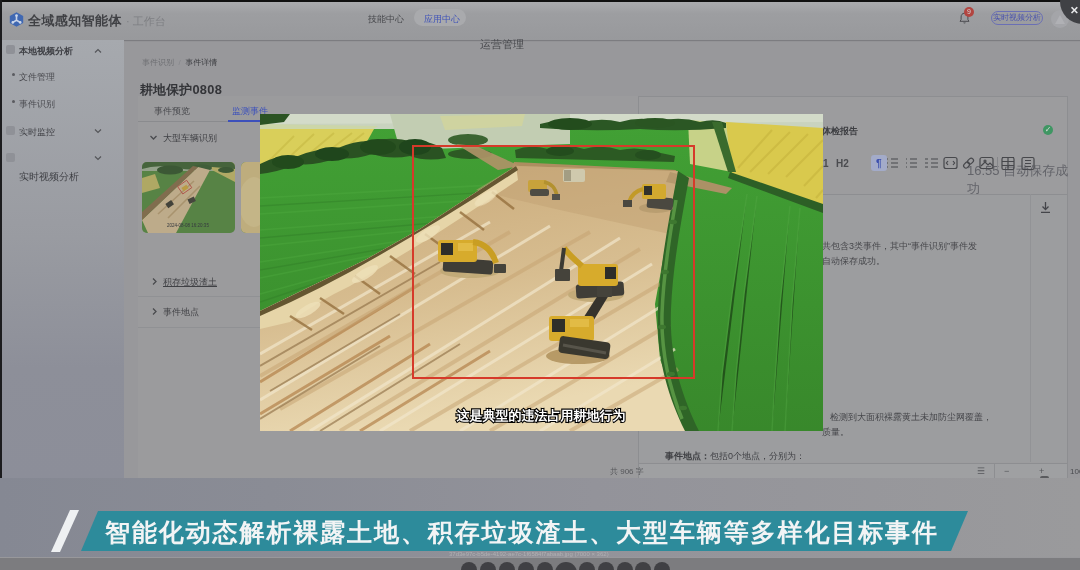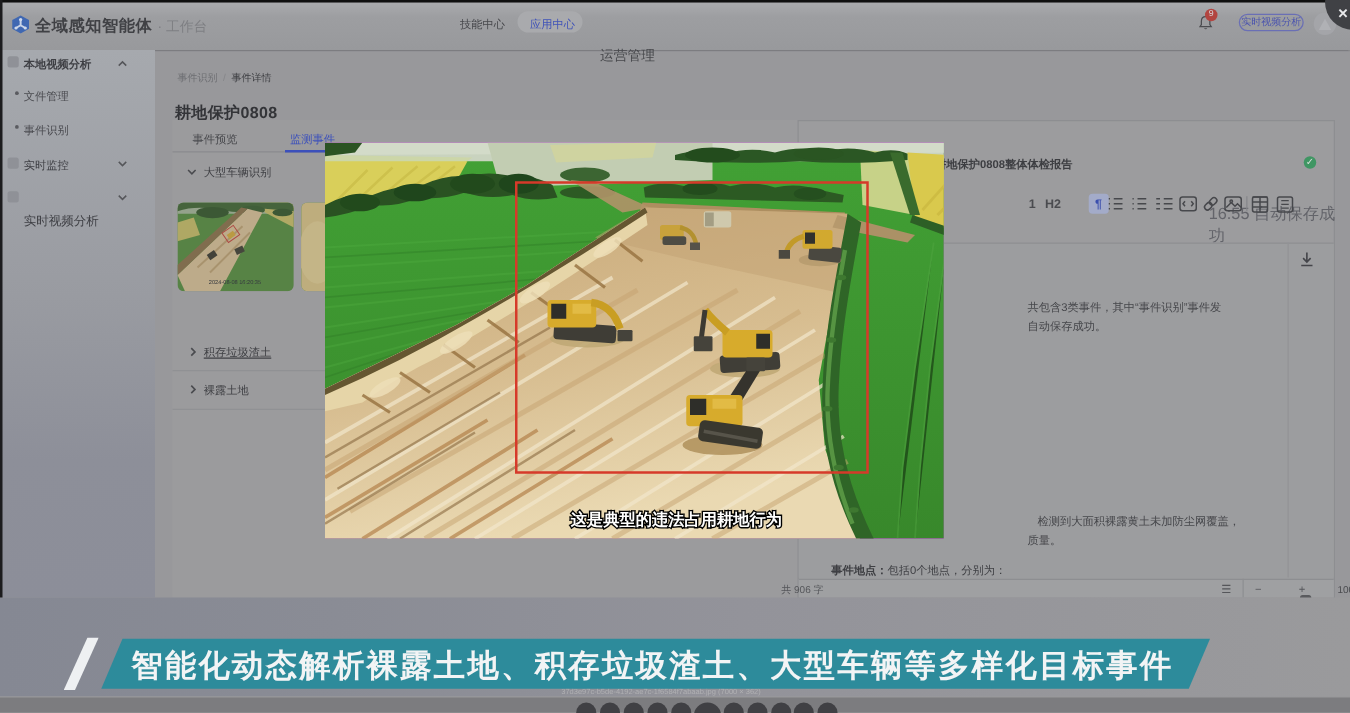--- a/index.html
+++ b/index.html
@@ -106,21 +106,21 @@
   </svg>
 
   <svg class="abs" style="left:151px;top:277px;" width="7" height="9" viewBox="0 0 7 9">
       <path d="M2,1.5 L5,4.5 L2,7.5" stroke="#4a4b4f" stroke-width="1.3" fill="none"></path>
     </svg>
   <div class="abs" style="left:163px;top:276px;font-size:9px;color:#404145;text-decoration:underline;">积存垃圾渣土</div>
   <div class="abs" style="left:138px;top:296px;width:500px;height:1px;background:#909194;"></div>
   <svg class="abs" style="left:151px;top:307px;" width="7" height="9" viewBox="0 0 7 9">
       <path d="M2,1.5 L5,4.5 L2,7.5" stroke="#4a4b4f" stroke-width="1.3" fill="none"></path>
     </svg>
-  <div class="abs" style="left:163px;top:306px;font-size:9px;color:#404145;">裸露土地</div>
+  <div class="abs" style="left:163px;top:306px;font-size:9px;color:#404145;">事件地点</div>
   <div class="abs" style="left:138px;top:327px;width:500px;height:1px;background:#909194;"></div>
 
   <div class="abs" style="left:638px;top:96px;width:430px;height:383px;background:#9c9c9e;border:1px solid #8d8e91;"></div>
   <div class="abs" style="left:748px;top:125px;font-size:9px;font-weight:bold;color:#3d3e42;">耕地保护0808整体体检报告</div>
   <div class="abs" style="left:967px;top:126px;font-size:13px;color:#63646a;margin-top:36px;">16:55 自动保存成功</div>
   <div class="abs" style="left:1043px;top:125px;width:10px;height:10px;border-radius:50%;background:#3f9663;color:#d8dfda;font-size:8px;line-height:10px;text-align:center;">✓</div>
 
   <div class="abs" style="left:823px;top:158px;font-size:10px;color:#4a4b4f;font-weight:bold;">1</div>
   <div class="abs" style="left:836px;top:158px;font-size:10px;color:#4a4b4f;font-weight:bold;">H2</div>
   <div class="abs" style="left:855px;top:158px;font-size:10px;color:#4a4b4f;font-weight:bold;padding-left:17px;">H3</div>
@@ -153,28 +153,28 @@
   <svg class="abs" style="left:1039px;top:201px;" width="13" height="13" viewBox="0 0 13 13">
     <path d="M6.5 1 L6.5 8 M3.5 5.5 L6.5 8.6 L9.5 5.5 M2 11.4 L11 11.4" stroke="#44454a" stroke-width="1.3" fill="none"></path>
   </svg>
   <div class="abs" style="left:822px;top:240px;font-size:9px;color:#46474b;">共包含3类事件，其中“事件识别”事件发</div>
   <div class="abs" style="left:822px;top:255px;font-size:9px;color:#46474b;">自动保存成功。</div>
   <div class="abs" style="left:830px;top:411px;font-size:9px;color:#46474b;">检测到大面积裸露黄土未加防尘网覆盖，</div>
   <div class="abs" style="left:822px;top:426px;font-size:9px;color:#46474b;">质量。</div>
   <div class="abs" style="left:665px;top:450px;font-size:9px;color:#3e3f43;"><b>事件地点：</b>包括0个地点，分别为：</div>
 
   <div class="abs" style="left:639px;top:463px;width:428px;height:15px;background:#9fa0a2;border-top:1px solid #8d8e91;"></div>
-  <div class="abs" style="left:625px;top:466px;font-size:8px;color:#55565a;">共 906 字</div>
+  <div class="abs" style="left:610px;top:466px;font-size:8px;color:#55565a;">共 906 字</div>
   <div class="abs" style="left:977px;top:466px;font-size:9px;color:#55565a;">☰</div>
   <div class="abs" style="left:994px;top:463px;width:1px;height:15px;background:#8d8e91;"></div>
   <div class="abs" style="left:1004px;top:466px;font-size:9px;color:#55565a;">−</div>
   <div class="abs" style="left:1070px;top:467px;font-size:8px;color:#4b4c50;">100%</div>
   <div class="abs" style="left:1039px;top:466px;font-size:9px;color:#55565a;">+</div>
 
-  <div id="video" class="abs" style="left:260px;top:114px;width:495px;height:317px;background:#d946ef;overflow:hidden;">
+  <div id="video" class="abs" style="left:260px;top:114px;width:563px;height:317px;background:#f97316;overflow:hidden;">
   <svg width="563" height="317" viewBox="0 0 563 317">
     <defs>
       <linearGradient id="gfield" x1="0" y1="0" x2="0" y2="1">
         <stop offset="0" stop-color="#42a135"></stop>
             <stop offset="1" stop-color="#38882b"></stop>
       </linearGradient>
       <linearGradient id="gsand" x1="0" y1="0" x2="0.3" y2="1">
         <stop offset="0" stop-color="#c8a878"></stop>
             <stop offset="0.55" stop-color="#d7bd90"></stop>
             <stop offset="1" stop-color="#ead9b2"></stop>

